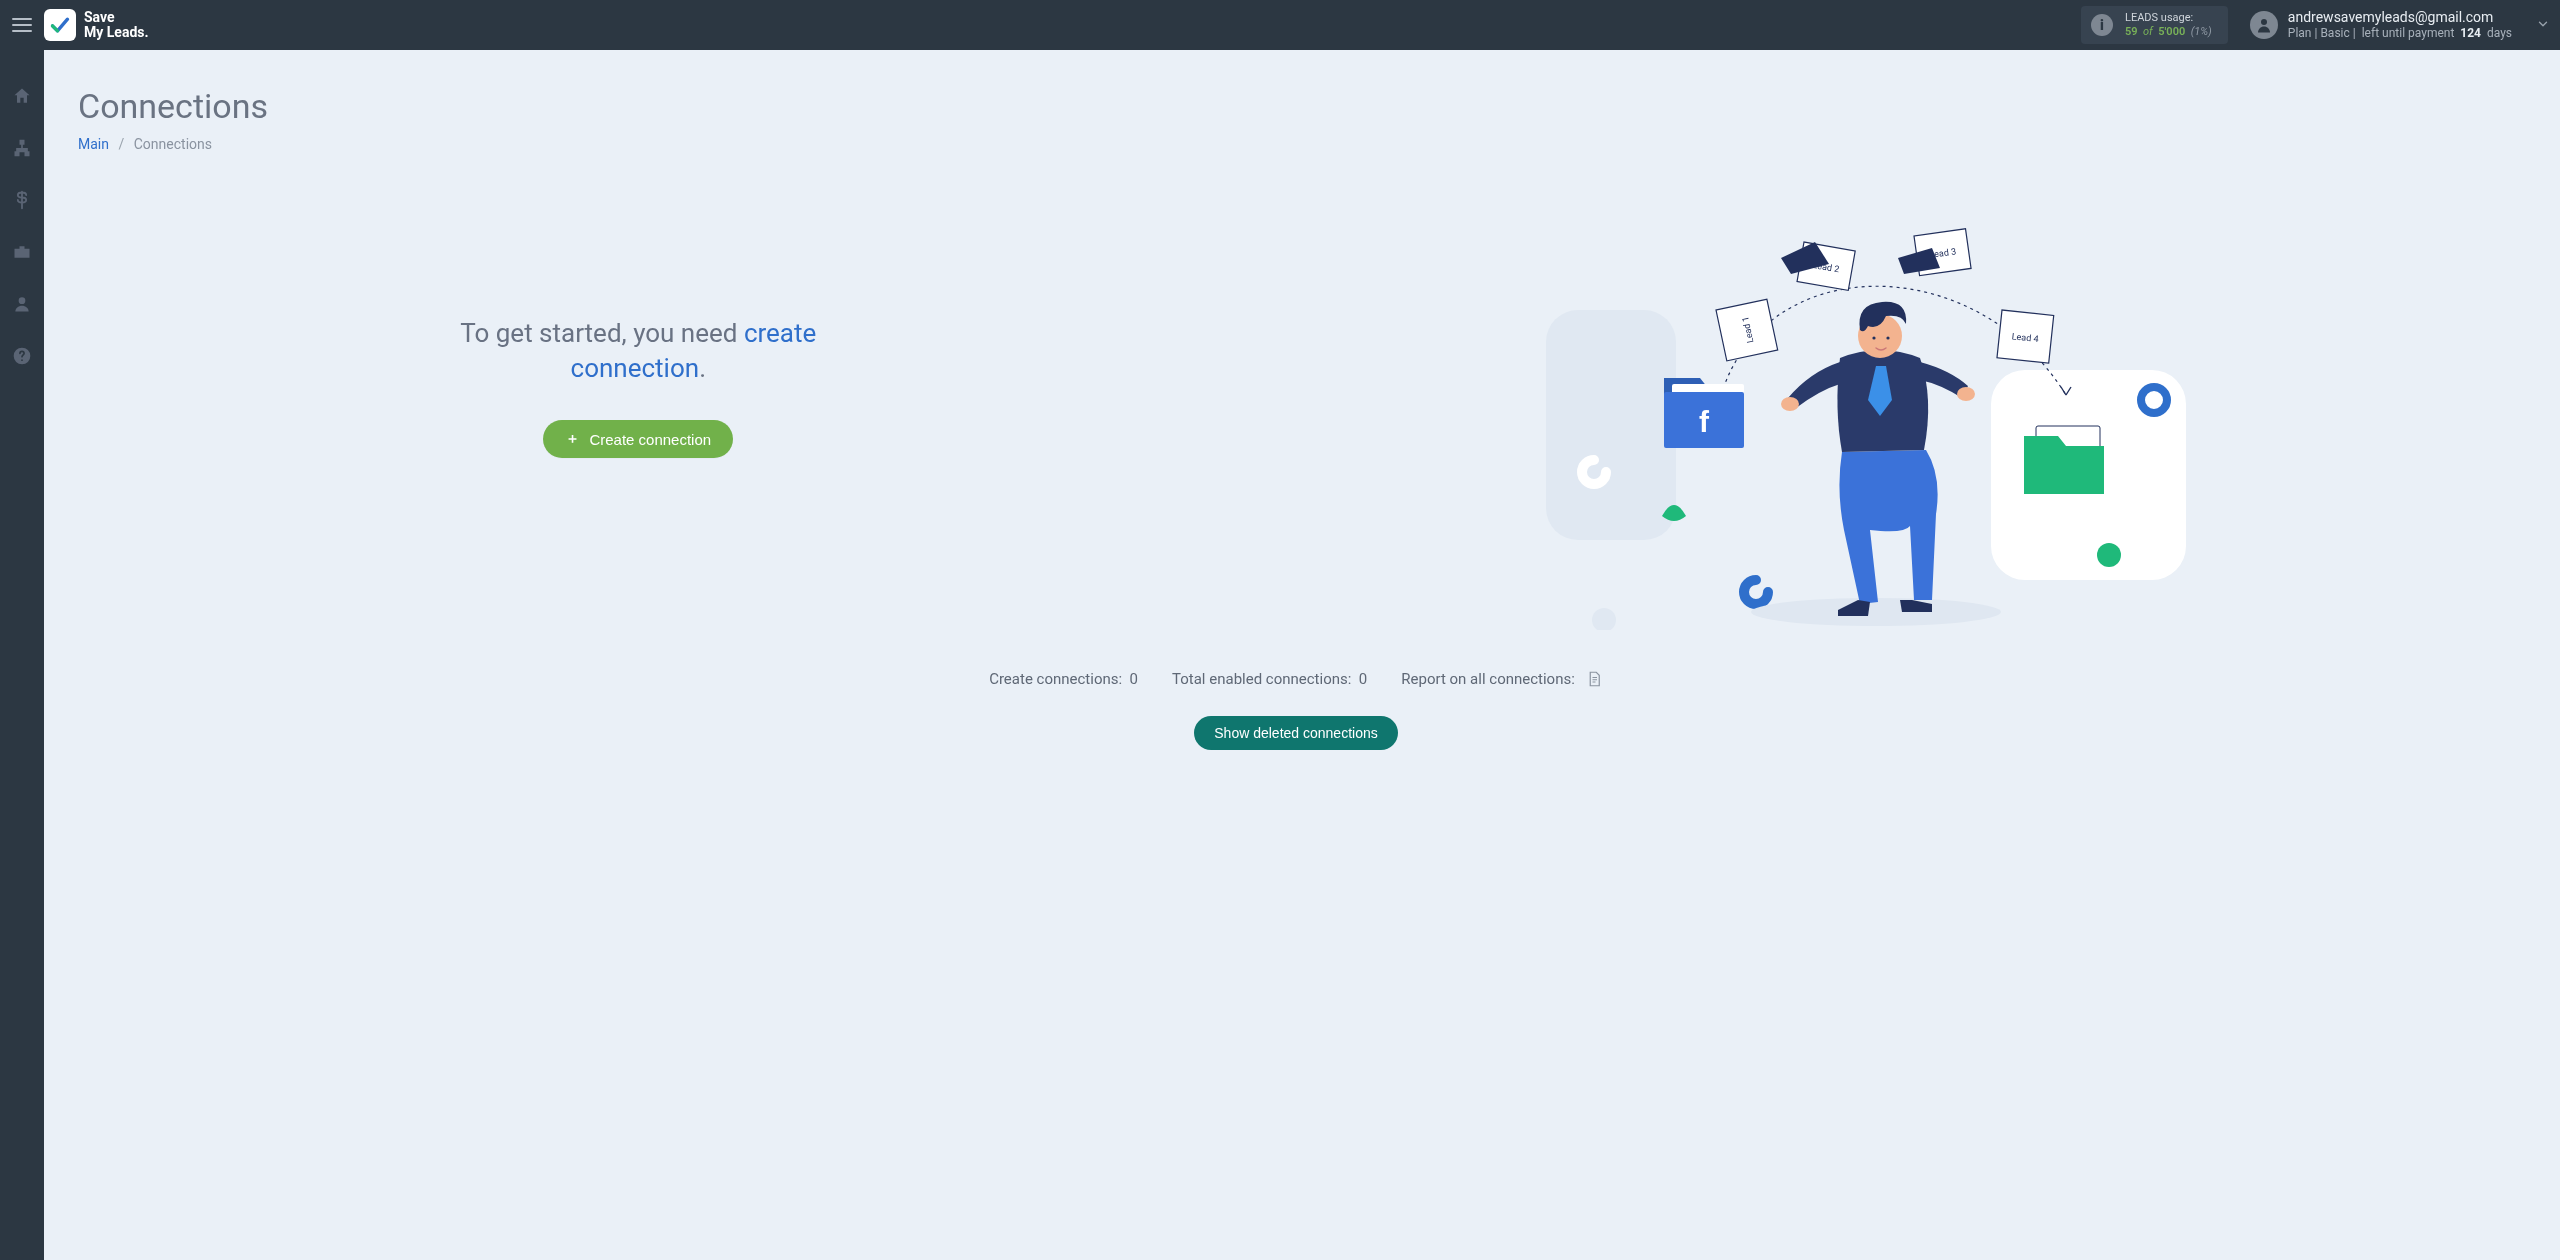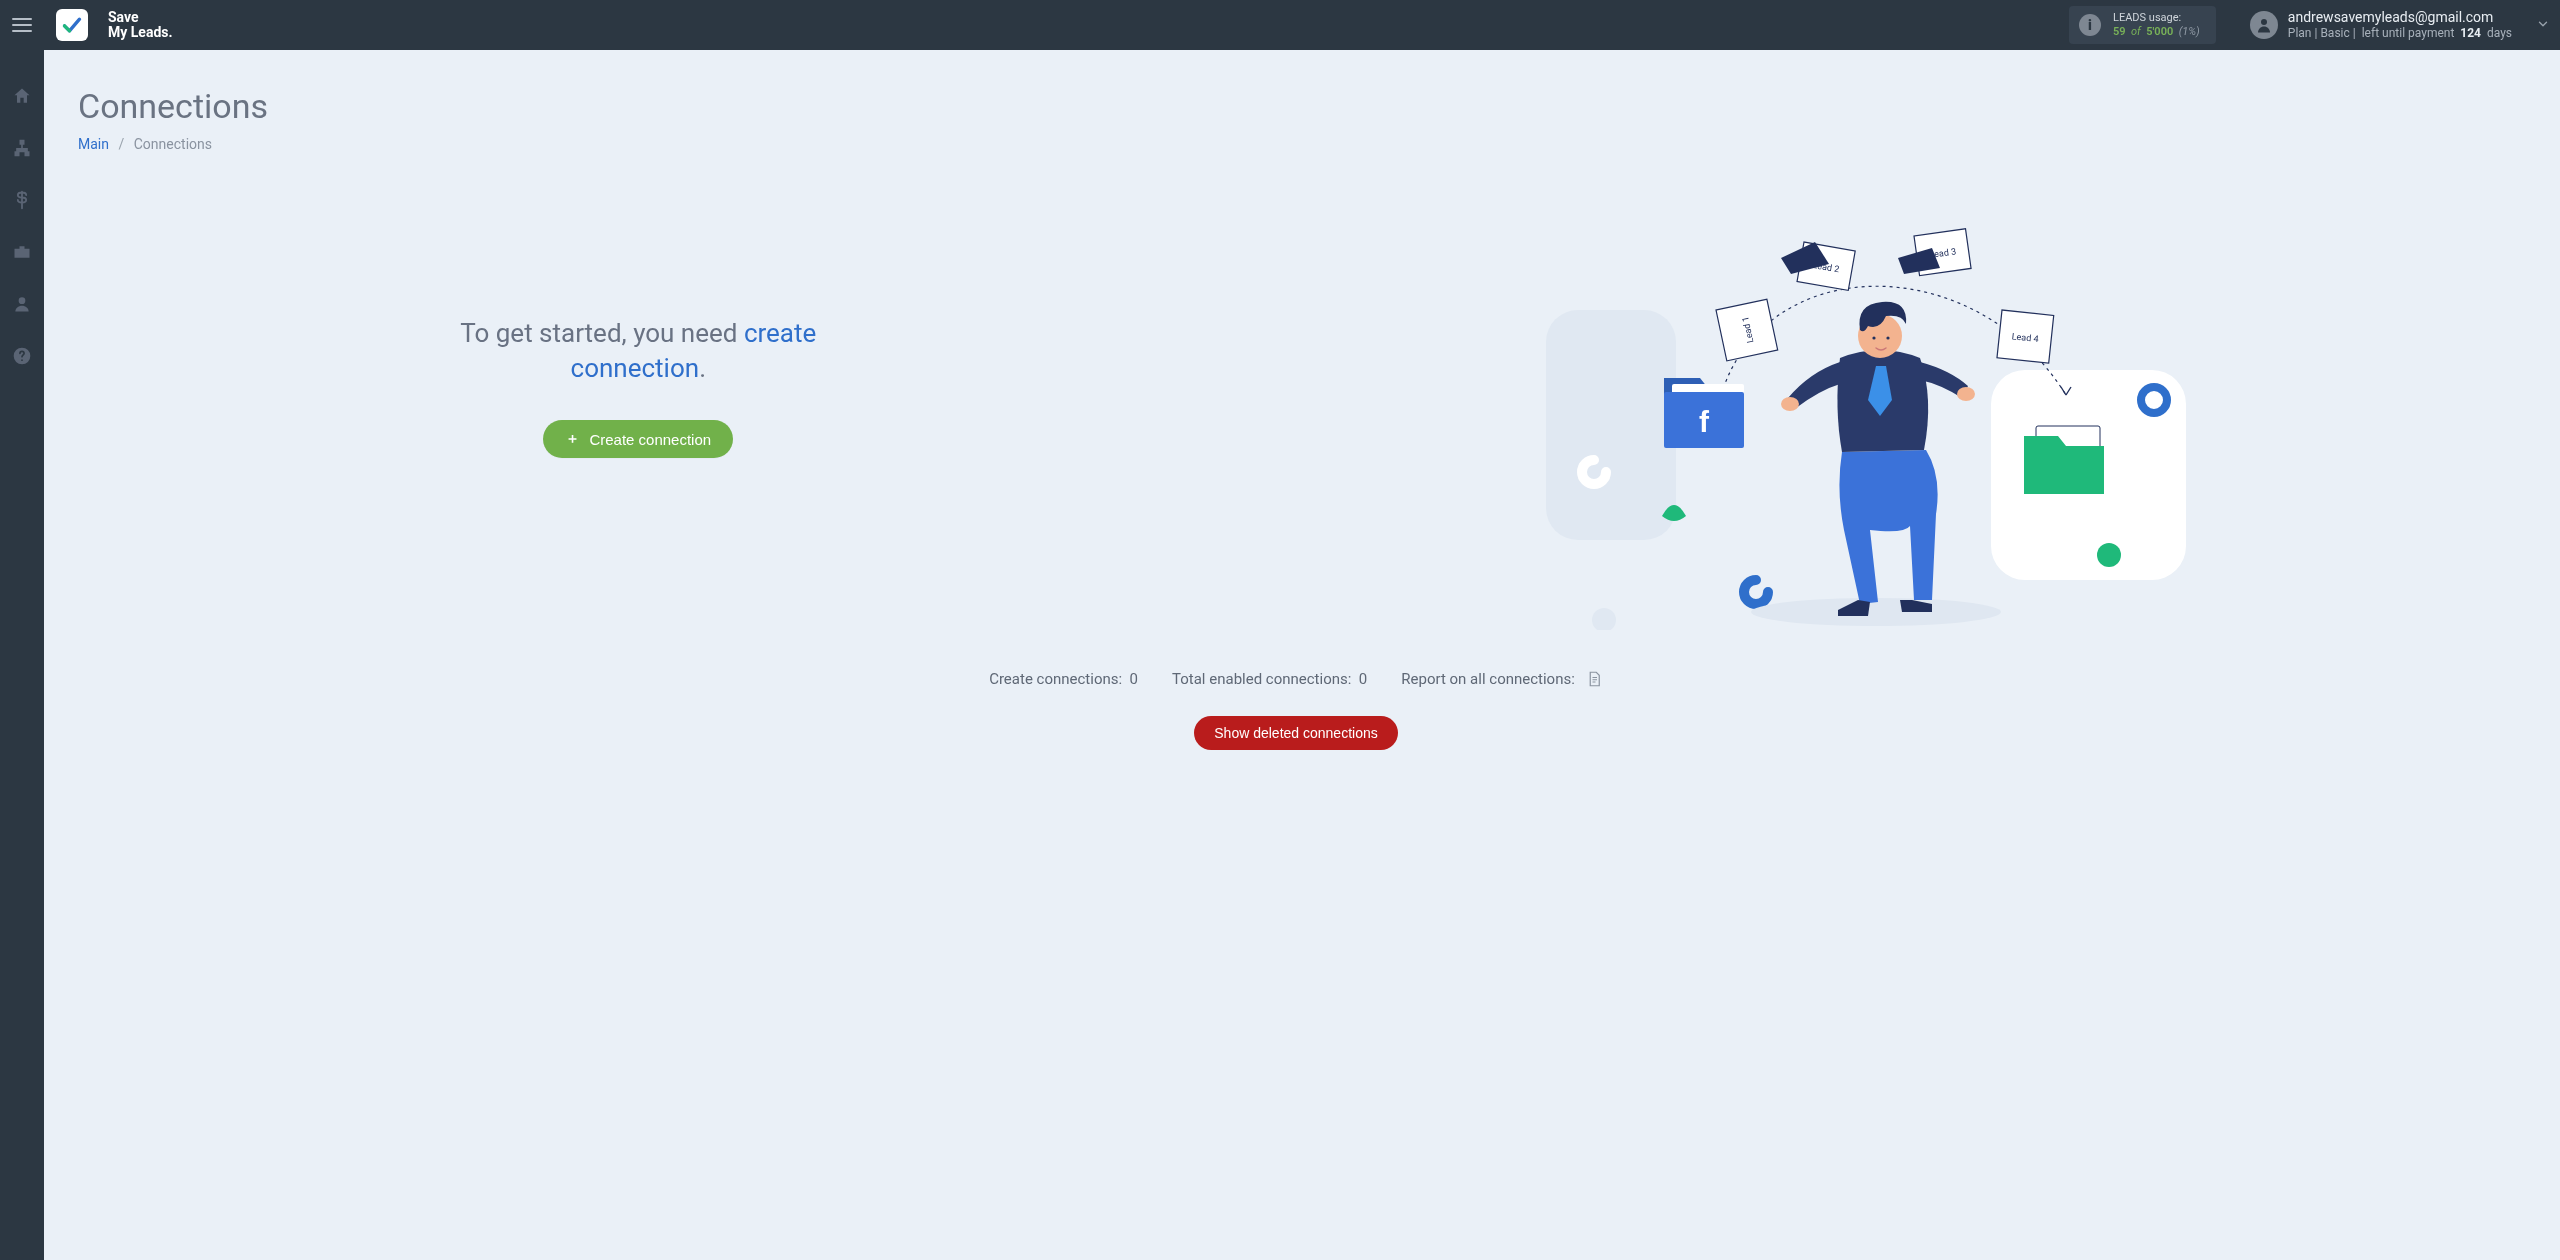--- a/index.html
+++ b/index.html
@@ -10,21 +10,20 @@
       overflow: hidden;
     }
     .topbar {
       height: 50px;
       background: #2c3742;
       display: flex;
       align-items: center;
       color: #e6e9ec;
       position: relative;
       z-index: 20;
-      gap: 12px;
     }
     .menu-btn {
       width: 44px; height: 50px;
       display: flex; align-items: center; justify-content: center;
       cursor: pointer;
     }
     .hamburger {
       width: 20px; height: 14px;
       display: flex; flex-direction: column; justify-content: space-between;
     }
@@ -101,21 +100,21 @@
     .stats-row {
       margin-top: 40px; display: flex; justify-content: center; gap: 34px;
       font-size: 15px; color: #5f6876; align-items: center;
     }
     .stat .val { color: #5f6876; }
     .report-link { display: inline-flex; align-items: flex-start; gap: 10px; color: #5f6876; }
     .report-link svg { stroke: #8a93a0; fill: none; }
 
     .show-deleted-wrap { margin-top: 28px; display: flex; justify-content: center; }
     .show-deleted-btn {
-      background: #b91c1c; color: #fff; border: none; border-radius: 20px;
+      background: #0f766e; color: #fff; border: none; border-radius: 20px;
       padding: 9px 20px; font-size: 14px; cursor: pointer;
     }
   </style>
 </head>
 <body>
 
 <div class="topbar">
   <div class="menu-btn">
     <div class="hamburger">
         <span></span>

